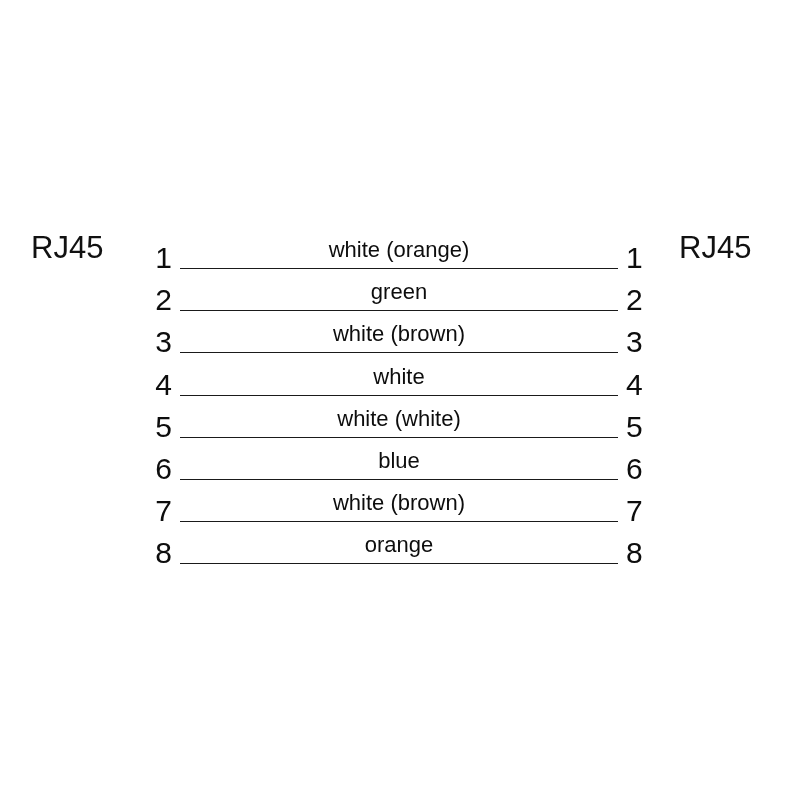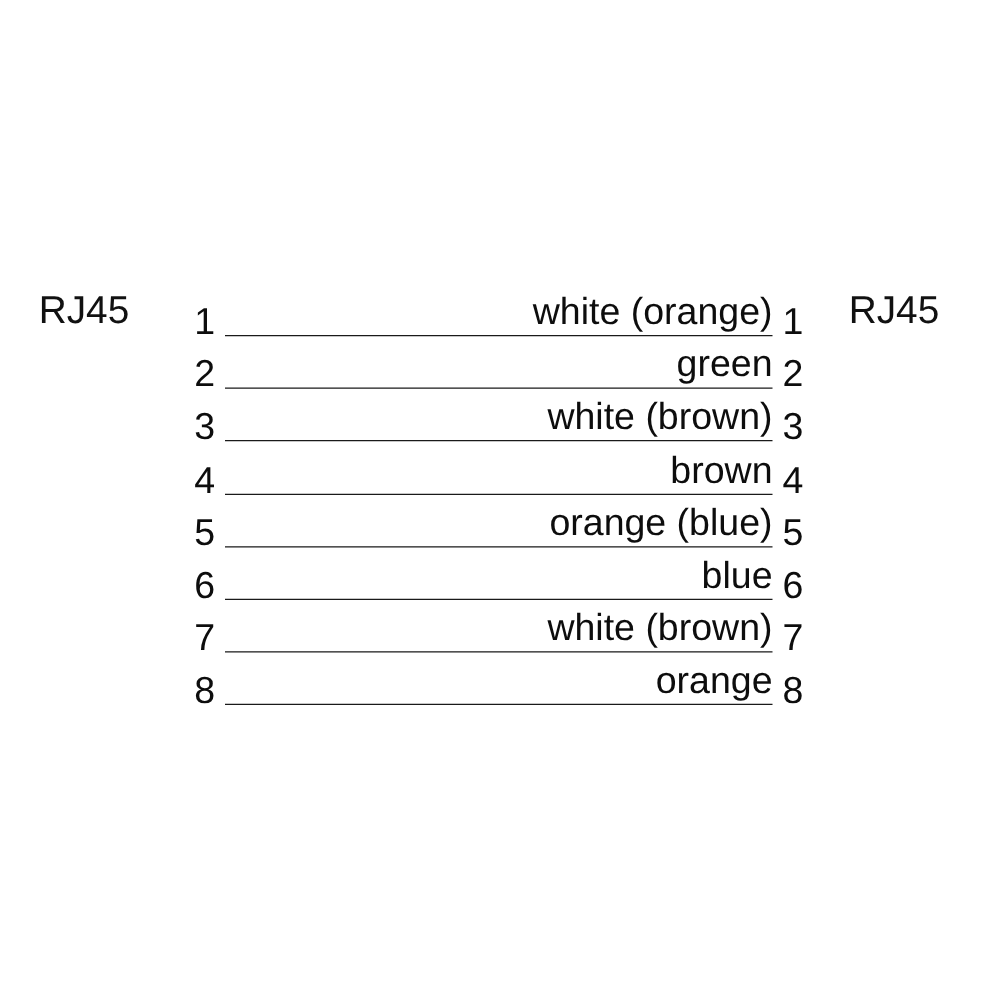--- a/index.html
+++ b/index.html
@@ -81,22 +81,22 @@
     text-align: left;
     top: -25px;
   }
 
   
   .wire-label {
     position: absolute;
     left: 180px;
     width: 438px;
     top: -34px;
-    text-align: right;
-    font-size: 30px;
+    text-align: center;
+    font-size: 22px;
     line-height: 32px;
     color: #0d0d0d;
     white-space: nowrap;
     user-select: none;
   }
 </style>
 </head>
 <body>
 
 <div id="diagram">
@@ -118,27 +118,27 @@
         <div class="wire-line"></div>
         <div class="pin-number right">2</div>
       </div>
       <div class="pin-row" style="top: 352.4px;">
         <div class="wire-label">white (brown)</div>
         <div class="pin-number left">3</div>
         <div class="wire-line"></div>
         <div class="pin-number right">3</div>
       </div>
       <div class="pin-row" style="top: 394.6px;">
-        <div class="wire-label">brown</div>
+        <div class="wire-label">white</div>
         <div class="pin-number left">4</div>
         <div class="wire-line"></div>
         <div class="pin-number right">4</div>
       </div>
       <div class="pin-row" style="top: 436.8px;">
-        <div class="wire-label">orange (blue)</div>
+        <div class="wire-label">white (white)</div>
         <div class="pin-number left">5</div>
         <div class="wire-line"></div>
         <div class="pin-number right">5</div>
       </div>
       <div class="pin-row" style="top: 479px;">
         <div class="wire-label">blue</div>
         <div class="pin-number left">6</div>
         <div class="wire-line"></div>
         <div class="pin-number right">6</div>
       </div>

